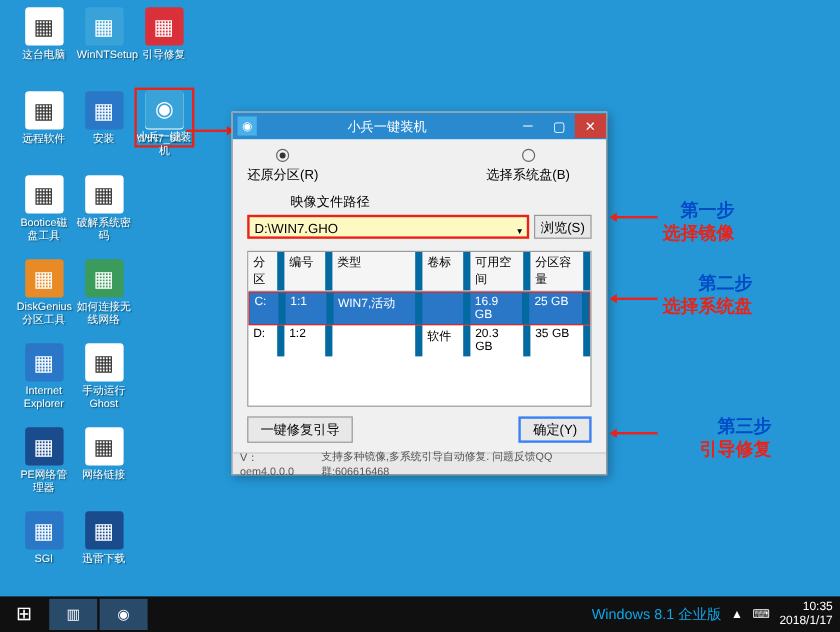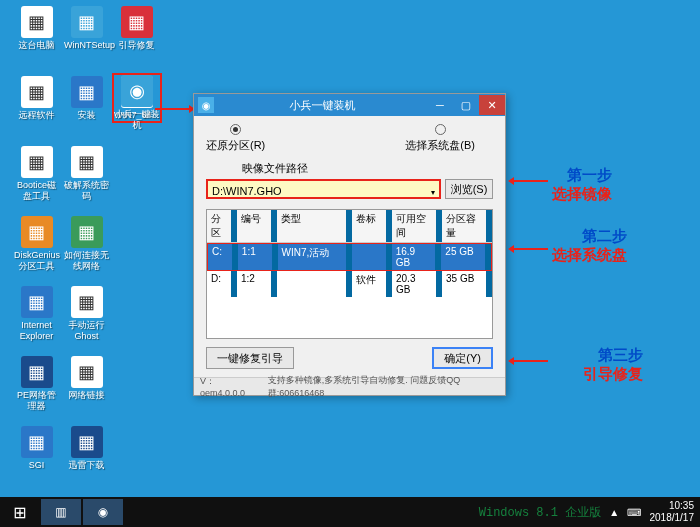--- a/index.html
+++ b/index.html
@@ -235,21 +235,21 @@
       <div class="ann-title">第三步</div>
       <div class="ann-sub">引导修复</div>
     </div>
   </div>
 
 <div class="taskbar">
   <div class="start-btn">⊞</div>
   <div class="task-item">▥</div>
   <div class="task-item">◉</div>
   <div class="tray">
-    <span style="font-size:12px;color:#15803d;font-family:Liberation Mono, monospace;">Windows 8.1 企业版</span>
+    <span style="font-size:12px;color:#0ea5e9;">Windows 8.1 企业版</span>
     <span>▲</span>
     <span>⌨</span>
     <div class="tray-text">
       <div>10:35</div>
       <div>2018/1/17</div>
     </div>
   </div>
 </div>
 
 </body></html>

